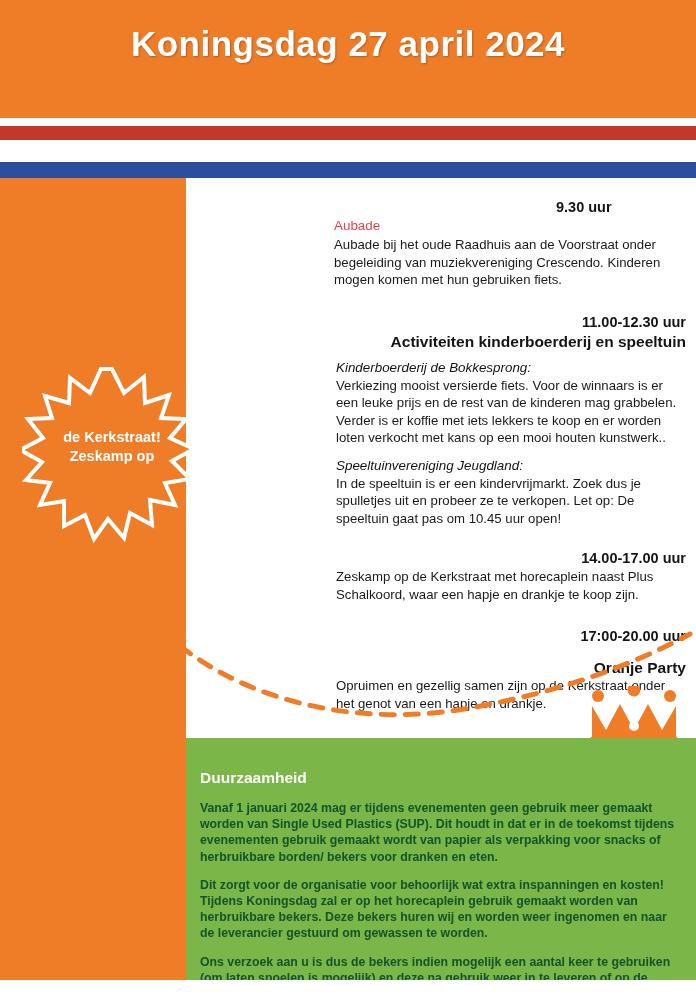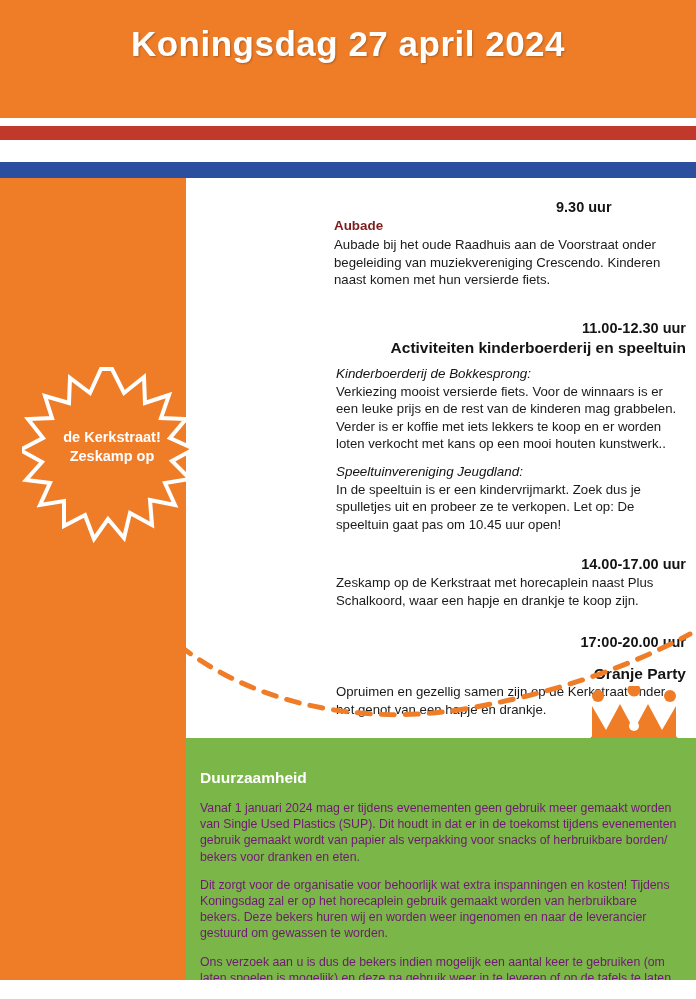--- a/index.html
+++ b/index.html
@@ -130,23 +130,23 @@
   .sub-title {
     font-weight: normal;
     font-style: italic;
     font-size: 13.4px;
     color: #141414;
     line-height: 18px;
     margin-top: 10px;
   }
   .row-aubade .time { width: 130px; }
   .aubade-head {
-    font-weight: bold;
+    font-weight: normal;
     font-size: 13.4px;
-    color: #7f1d1d;
+    color: #ef4444;
     line-height: 18px;
   }
   .aubade-body {
     font-size: 13.2px;
     color: #1a1a1a;
     line-height: 17.5px;
     max-width: 352px;
     margin-top: 1px;
   }
 
@@ -178,24 +178,25 @@
     width: 478px;
   }
   .green-title {
     color: #ffffff;
     font-weight: bold;
     font-size: 15.5px;
     line-height: 20px;
     margin-bottom: 12px;
   }
   .green-p {
-    color: #701a75;
+    color: #14532d;
     font-size: 12.3px;
     line-height: 16.2px;
     margin-bottom: 12px;
+    font-weight: bold;
   }
 </style>
 </head>
 <body>
 
 <div class="page">
 
   <div class="top-banner"></div>
   <div class="title">Koningsdag 27 april 2024</div>
   <div class="stripe-red"></div>
@@ -204,25 +205,25 @@
 
   <div class="left-column"></div>
   <div class="body-white"></div>
 
   <div class="program">
 
     <div class="row row-aubade">
       <div class="time">9.30 uur</div>
       <div style="margin-left:8px;">
         <div class="aubade-head">Aubade</div>
-        <div class="aubade-body">Aubade bij het oude Raadhuis aan de Voorstraat onder begeleiding van muziekvereniging Crescendo. Kinderen naast komen met hun versierde fiets.</div>
-      </div>
-    </div>
-
-    <div style="margin-top:30px;">
+        <div class="aubade-body">Aubade bij het oude Raadhuis aan de Voorstraat onder begeleiding van muziekvereniging Crescendo. Kinderen mogen komen met hun gebruiken fiets.</div>
+      </div>
+    </div>
+
+    <div style="margin-top:24px;">
       <div class="row" style="margin-bottom:4px;">
         <div class="time">11.00-12.30 uur</div>
         <div class="head-inline">Activiteiten kinderboerderij en speeltuin</div>
       </div>
       <div class="block-desc" style="margin-left:140px;">
         <div class="sub-title">Kinderboerderij de Bokkesprong:</div>
         <div>Verkiezing mooist versierde fiets. Voor de winnaars is er een leuke prijs en de rest van de kinderen mag grabbelen. Verder is er koffie met iets lekkers te koop en er worden loten verkocht met kans op een mooi houten kunstwerk..</div>
         <div class="sub-title">Speeltuinvereniging Jeugdland:</div>
         <div>In de speeltuin is er een kindervrijmarkt. Zoek dus je spulletjes uit en probeer ze te verkopen. Let op: De speeltuin gaat pas om 10.45 uur open!</div>
       </div>

